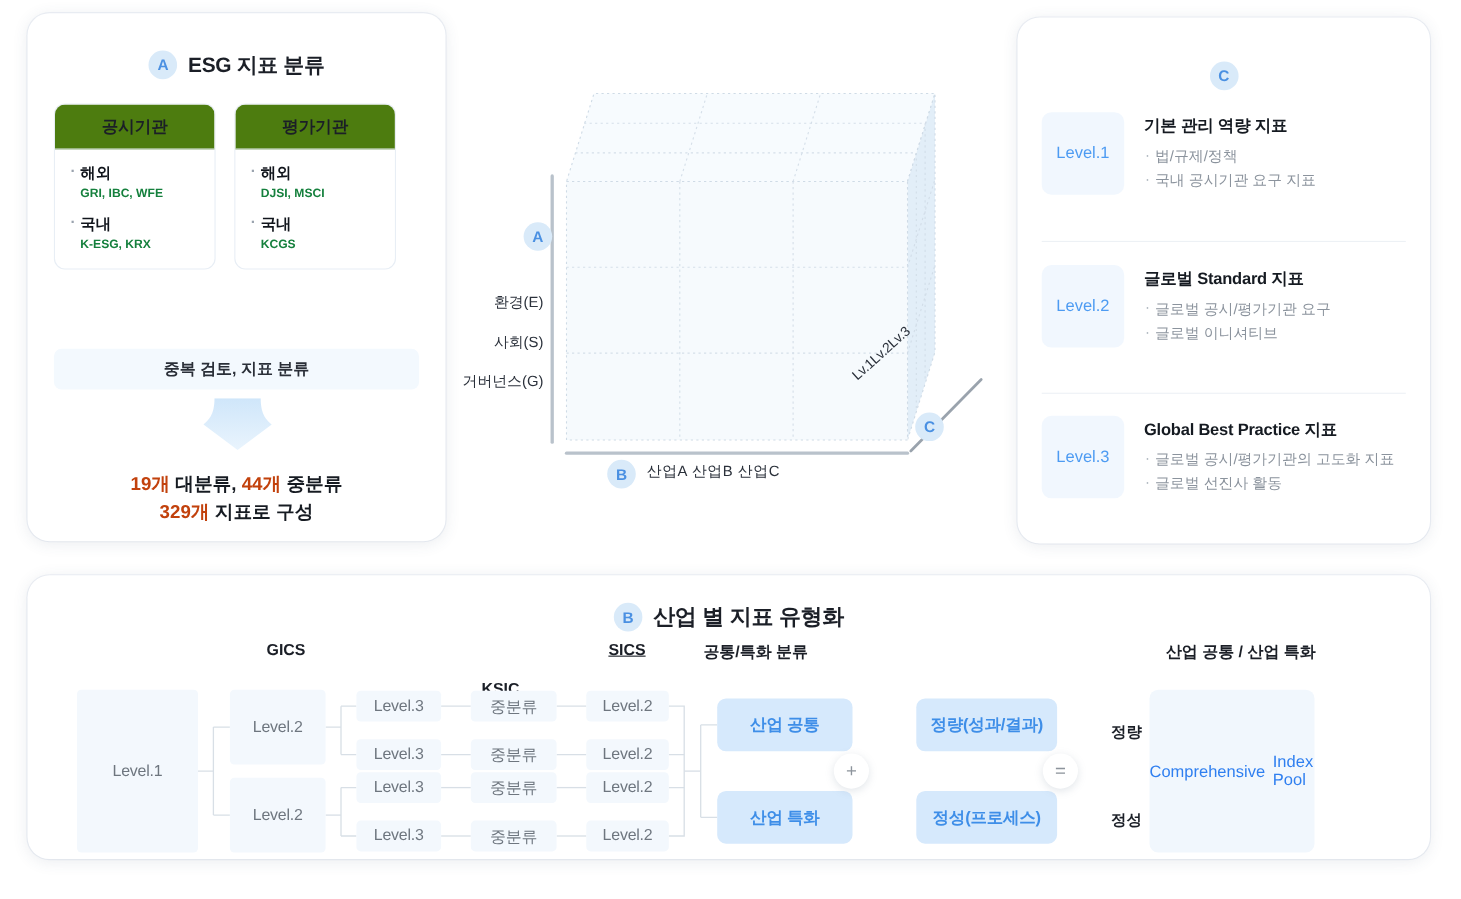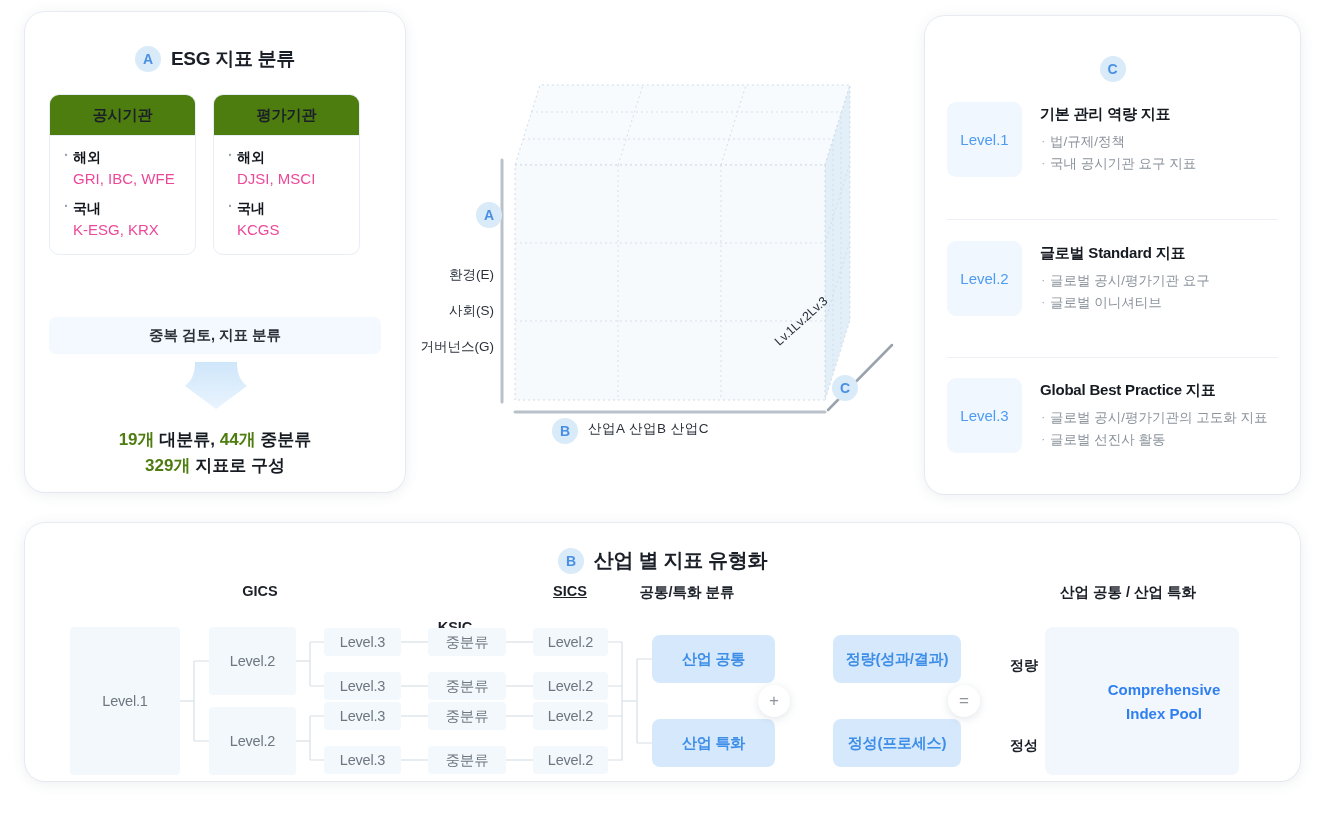--- a/index.html
+++ b/index.html
@@ -37,32 +37,32 @@
   }
   .inst-head{
     background:#4d7c0f;border-bottom:1px solid #e8eef5;
     text-align:center;font-size:15px;font-weight:700;padding:11px 0 10px;color:#1b1f27;
   }
   .inst-body{padding:13px 14px 16px;}
   .inst-group{margin-bottom:13px;}
   .inst-group:last-child{margin-bottom:0;}
   .inst-label{font-size:14px;font-weight:700;color:#11151c;position:relative;padding-left:9px;}
   .inst-label:before{content:"·";position:absolute;left:0;top:-2px;color:#9aa3ae;}
-  .inst-value{font-size:15px;color:#ec4899;margin-top:3px;padding-left:9px;}
+  .inst-value{font-size:11px;color:#15803d;margin-top:3px;padding-left:9px;font-weight:bold;}
 
   
   #review-bar{
     position:absolute;left:24px;top:305px;width:332px;height:37px;
     background:#f3f9fe;border-radius:7px;display:flex;align-items:center;justify-content:center;
     font-size:14.5px;font-weight:600;color:#2a2f38;
   }
   #down-arrow{position:absolute;left:158px;top:350px;width:66px;height:48px;}
   #summary{position:absolute;left:0;top:415px;width:380px;text-align:center;line-height:1.55;}
   .sum-line{font-size:17px;font-weight:700;color:#161b22;}
-  .num{color:#4d7c0f;}
+  .num{color:#c2410c;}
 
   
   #cube-svg{position:absolute;left:0;top:0;}
   .axis-lab{position:absolute;font-size:13.5px;color:#2b313b;white-space:nowrap;}
   #badge-a{position:absolute;left:56px;top:182px;}
   #badge-c{position:absolute;left:412px;top:355px;}
   #badge-b{position:absolute;left:132px;top:398px;}
   #x-labels{position:absolute;left:168px;top:400px;font-size:13.5px;color:#2b313b;letter-spacing:.5px;}
   #z-labels{position:absolute;left:352px;top:318px;font-size:12.5px;color:#2b313b;
     transform:rotate(-42deg);transform-origin:left top;letter-spacing:-.2px;}
@@ -94,22 +94,22 @@
     color:#6e767f;font-size:14.5px;letter-spacing:-.2px;
   }
   .chip.tall{background:#f3f8fd;}
   .chip-blue{
     position:absolute;background:#d6e9fc;border-radius:8px;
     display:flex;align-items:center;justify-content:center;
     color:#3e8ee8;font-size:15px;font-weight:600;letter-spacing:-.2px;
   }
   .chip-pool{
     position:absolute;background:#f1f7fd;border-radius:8px;
-    display:flex;flex-direction:column;align-items:center;justify-content:center;gap:7px;
-    color:#2f7ff0;font-size:15px;font-weight:700;padding-left:44px;
+    display:flex;flex-direction:row;align-items:center;justify-content:center;gap:7px;
+    color:#2f7ff0;font-size:15px;font-weight:400;
   }
   .op-circle{
     position:absolute;width:32px;height:32px;border-radius:50%;background:#fff;
     box-shadow:0 2px 8px rgba(120,135,155,.22);
     display:flex;align-items:center;justify-content:center;
     color:#8d949c;font-size:17px;
   }
   .side-lab{position:absolute;font-size:14px;font-weight:700;color:#1b1f27;}
   #flow-lines{position:absolute;left:0;top:0;}
 </style>

